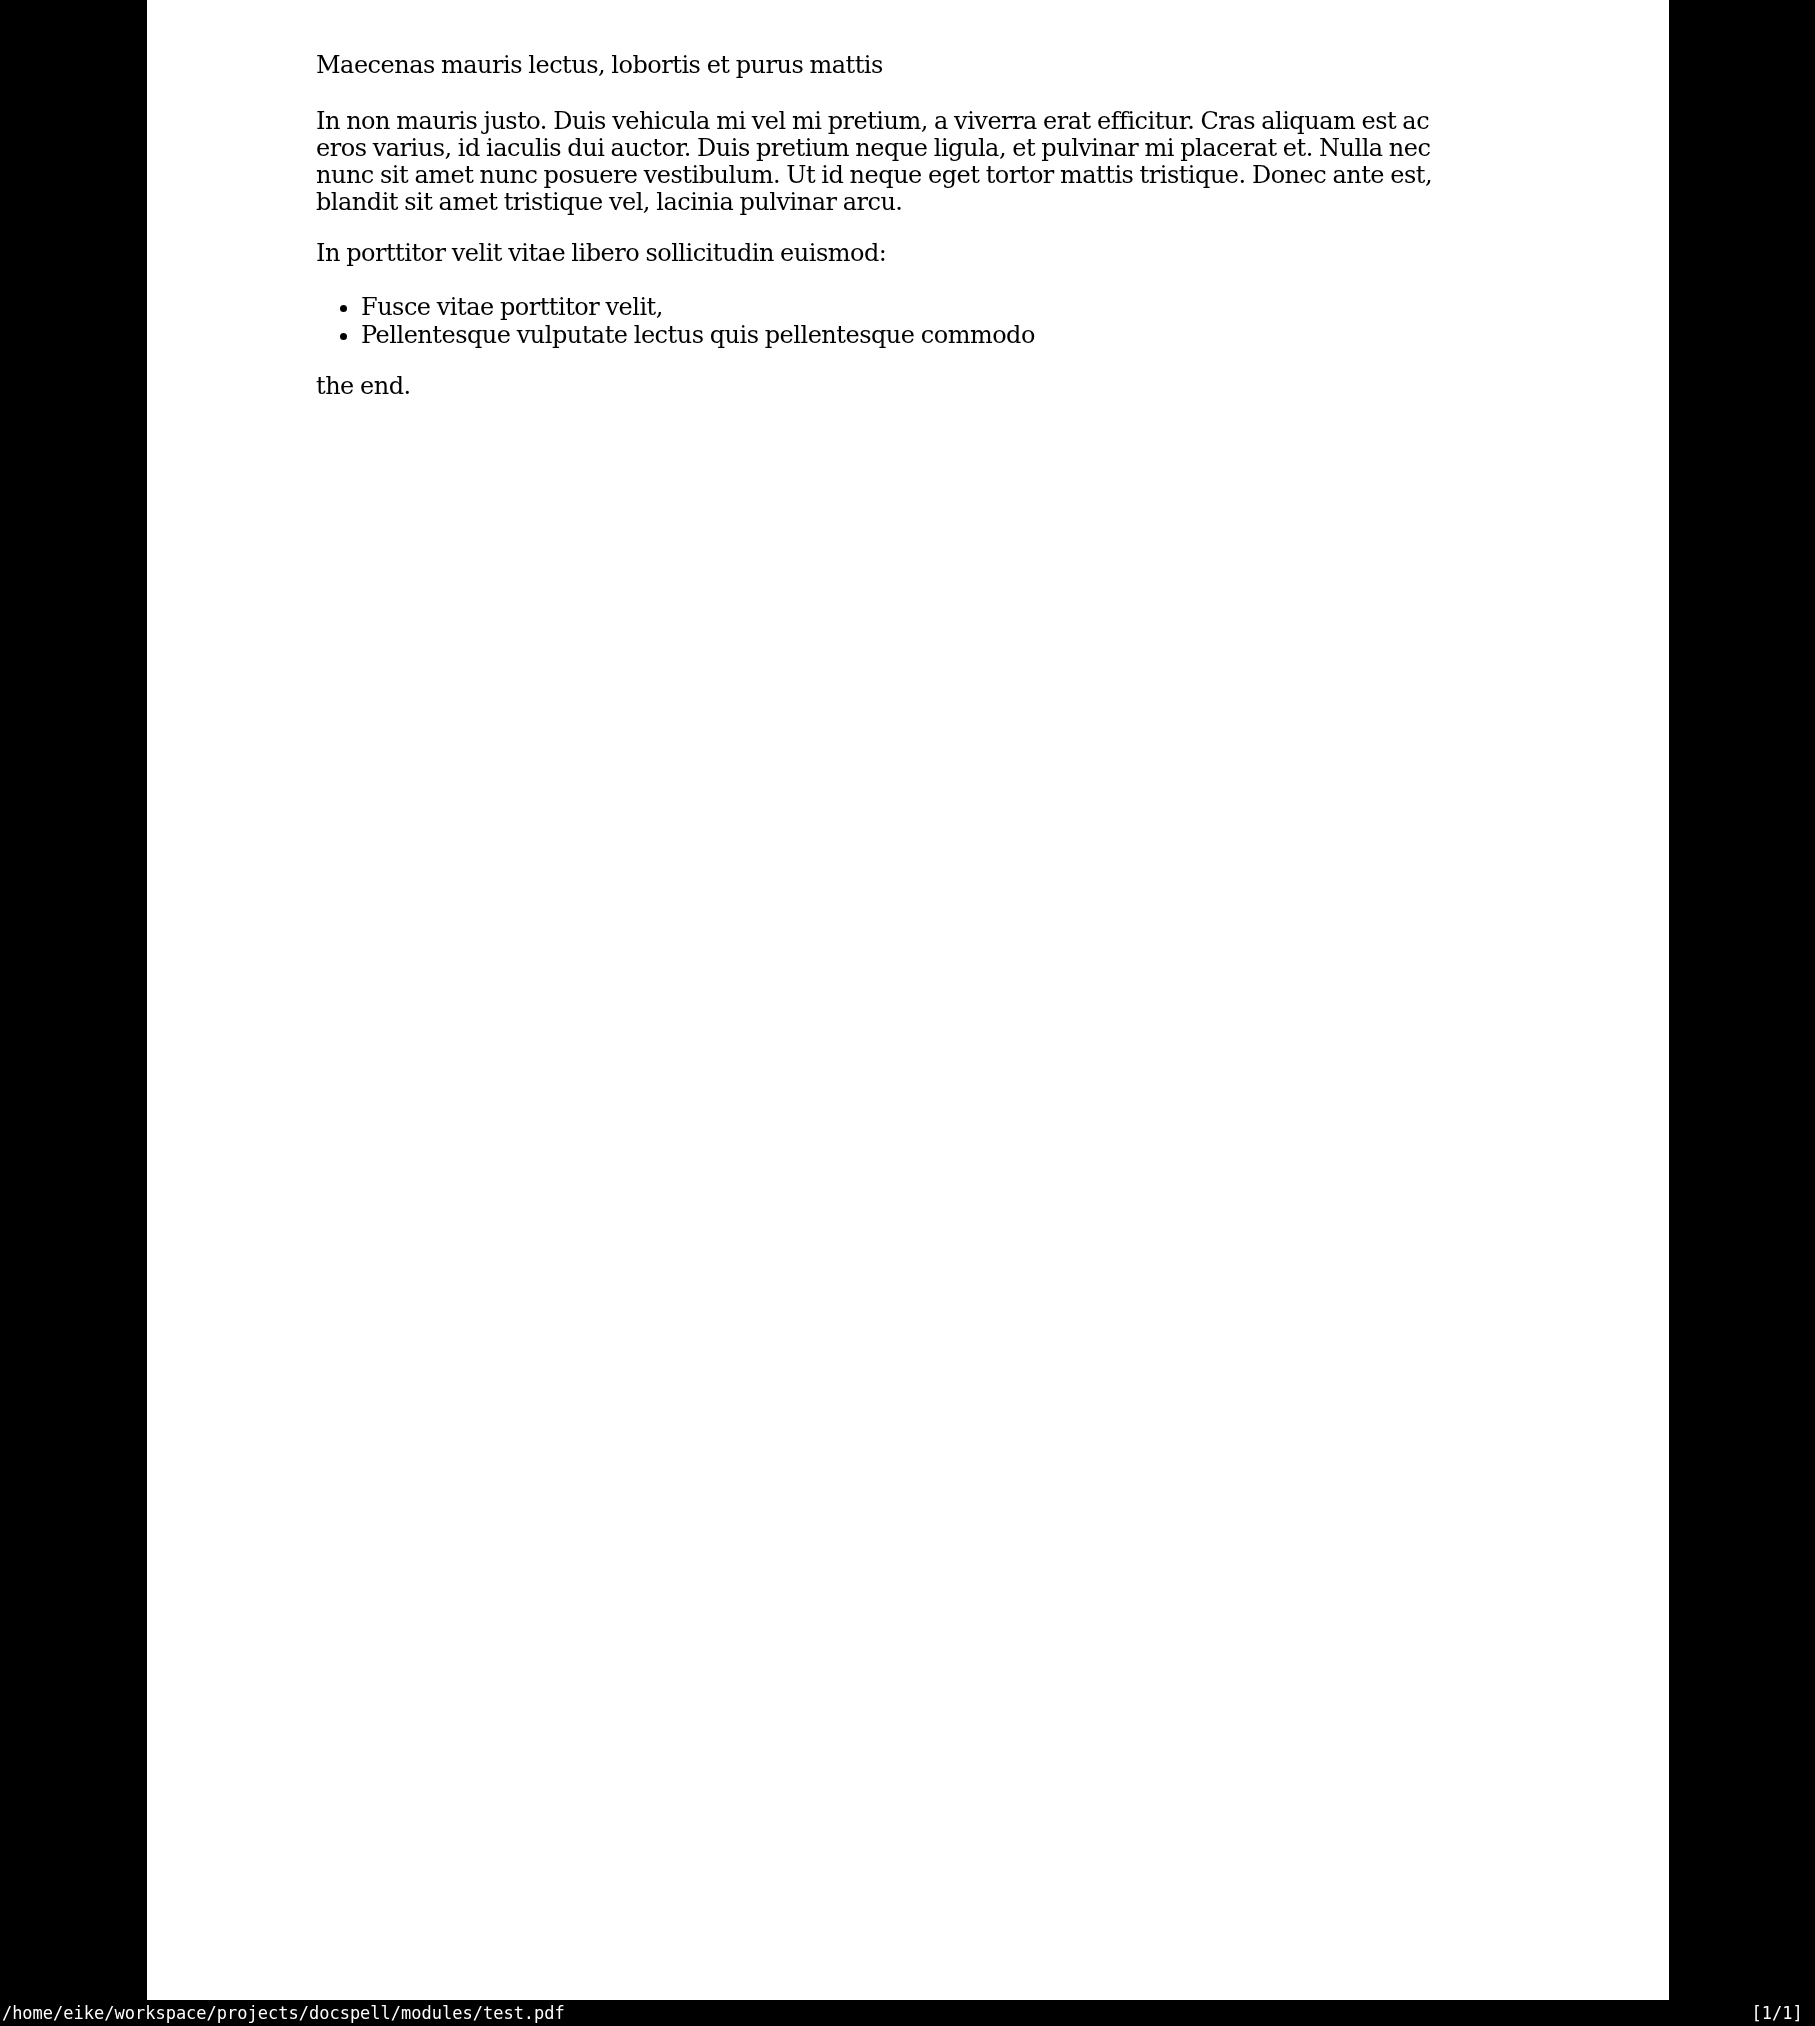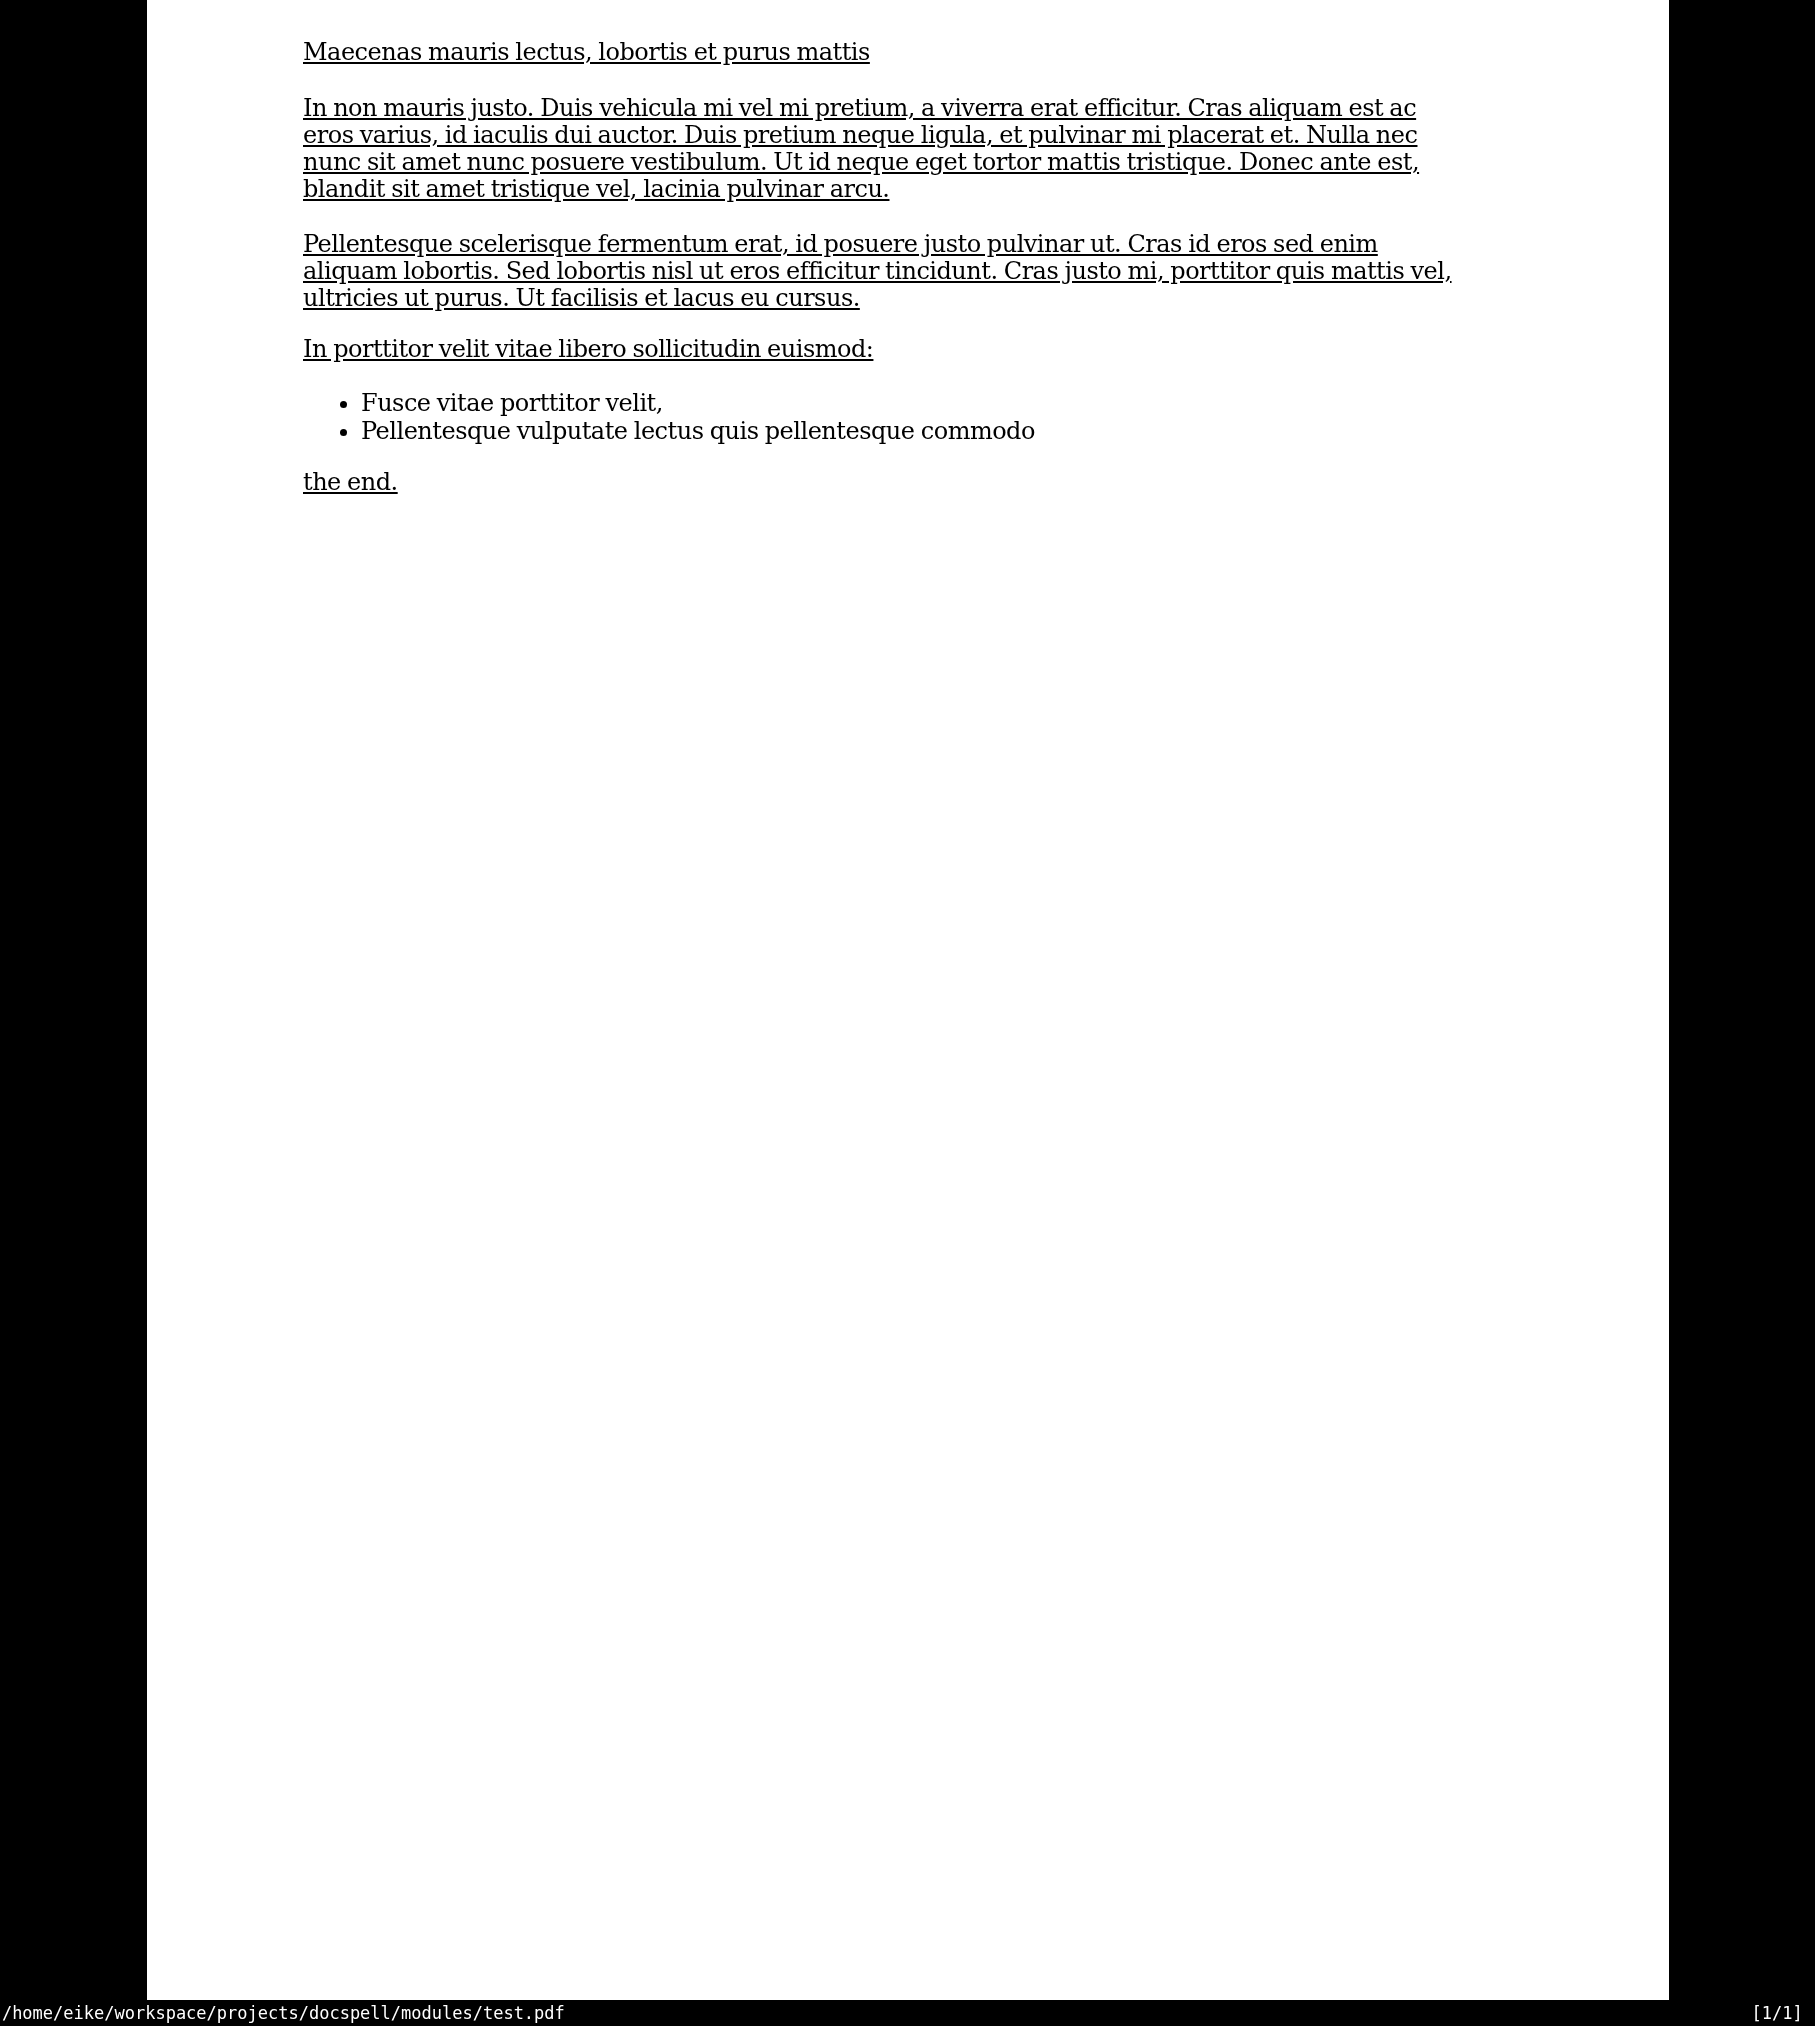--- a/index.html
+++ b/index.html
@@ -23,23 +23,22 @@
     box-sizing: border-box;
     padding: 35px 57px 0 152px;
     color: #000000;
     font-family: "DejaVu Serif", serif;
     font-size: 24px;
     line-height: 27px;
     letter-spacing: -0.5px;
     word-spacing: -0.9px;
   }
   .content p {
-    margin: 4px;
+    margin: 17px;
     white-space: pre;
-    text-decoration: underline;
   }
   .m-duis  { margin-top: 23px !important; }
   .m-p1    { margin-top: 29px !important; }
   .m-p2    { margin-top: 28px !important; }
   .m-intro { margin-top: 24px !important; }
   .m-end   { margin-top: 24px !important; }
   ul.list {
     margin: 27.4px 0 0 0;
     padding: 0 0 0 62px;
     list-style: disc outside;
@@ -71,23 +70,20 @@
 
 <div class="screen">
 
   <div class="page">
     <div class="content">
       <p>Maecenas mauris lectus, lobortis et purus mattis</p>
       <p class="m-p1">In non mauris justo. Duis vehicula mi vel mi pretium, a viverra erat efficitur. Cras aliquam est ac
 eros varius, id iaculis dui auctor. Duis pretium neque ligula, et pulvinar mi placerat et. Nulla nec
 nunc sit amet nunc posuere vestibulum. Ut id neque eget tortor mattis tristique. Donec ante est,
 blandit sit amet tristique vel, lacinia pulvinar arcu.</p>
-      <p class="m-p2">Pellentesque scelerisque fermentum erat, id posuere justo pulvinar ut. Cras id eros sed enim
-aliquam lobortis. Sed lobortis nisl ut eros efficitur tincidunt. Cras justo mi, porttitor quis mattis vel,
-ultricies ut purus. Ut facilisis et lacus eu cursus.</p>
       <p class="m-intro">In porttitor velit vitae libero sollicitudin euismod:</p>
       <ul class="list">
         <li>Fusce vitae porttitor velit,</li>
         <li>Pellentesque vulputate lectus quis pellentesque commodo</li>
       </ul>
       <p class="m-end">the end.</p>
     </div>
   </div>
 
   <div class="statusbar">

